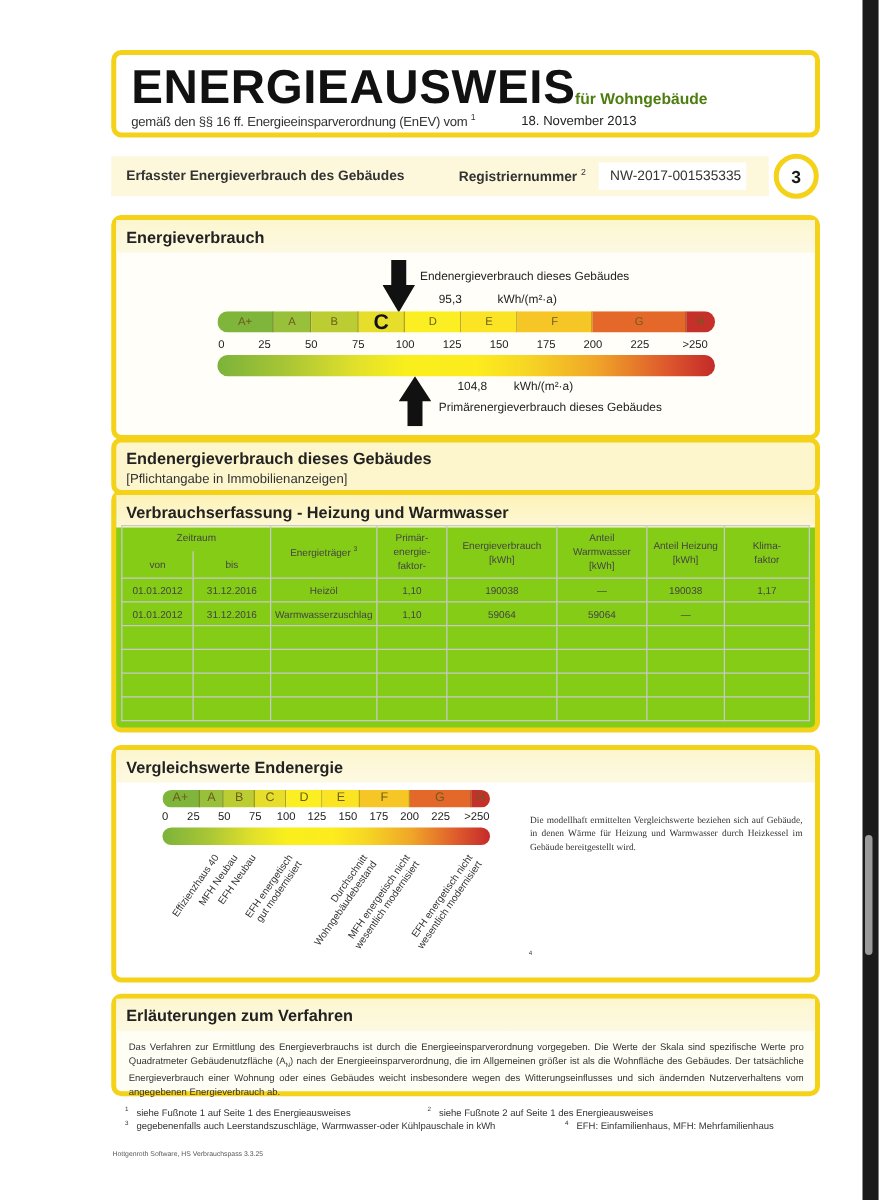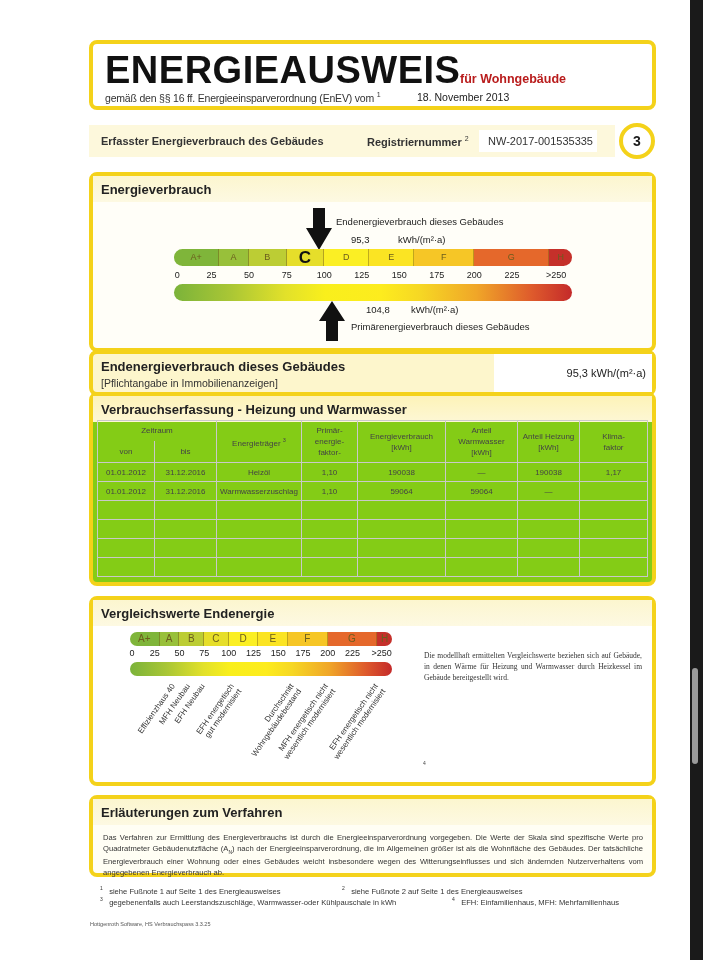--- a/index.html
+++ b/index.html
@@ -7,21 +7,21 @@
   body { position: relative; font-family: "Liberation Sans", sans-serif; color: #1a1a1a; }
   .page { position: absolute; left: 0; top: 0; width: 690px; height: 960px; background: #fff; }
   .rightbar { position: absolute; right: 0; top: 0; width: 13px; height: 960px; background: #1a1a1a; }
   .scroll-thumb { position: absolute; left: 692px; top: 668px; width: 6px; height: 96px; background: #9a9a9a; border-radius: 3px; }
 
   .yframe { position: absolute; border: 4px solid #f4d21a; border-radius: 8px; padding-left: 35px; }
 
   
   .hdr { left: 89px; top: 40px; width: 567px; height: 70px; background: #fff; }
   .hdr .big { position: absolute; left: 12px; top: 5px; font-size: 38px; font-weight: bold; letter-spacing: 0.5px; color: #111; }
-  .hdr .fuer { position: absolute; left: 367px; top: 28px; font-size: 12.5px; font-weight: bold; color: #b91c1c; }
+  .hdr .fuer { position: absolute; left: 367px; top: 28px; font-size: 12.5px; font-weight: bold; color: #4d7c0f; }
   .hdr .sub { position: absolute; left: 12px; top: 47px; font-size: 10.5px; color: #333; letter-spacing: -0.2px; }
   .hdr .sub sup { font-size: 7px; }
   .hdr .date { position: absolute; left: 324px; top: 47px; font-size: 10.5px; color: #222; }
 
   
   .regband { position: absolute; left: 89px; top: 125px; width: 526px; height: 32px; background: #fdf8dc; }
   .regband .lbl { position: absolute; left: 12px; top: 10px; font-size: 11px; font-weight: bold; color: #333; }
   .regband .rlbl { position: absolute; left: 278px; top: 10px; font-size: 11px; font-weight: bold; color: #333; }
   .regband .rlbl sup { font-size: 7px; font-weight: normal; }
   .regband .rval { position: absolute; left: 390px; top: 5px; width: 118px; height: 22px; background: #fff; font-size: 11px; color: #333; padding: 5px 0 0 9px; }
@@ -132,23 +132,20 @@
       <polygon points="13,0 26,20 19,20 19,40 7,40 7,20 0,20" fill="#111"></polygon>
     </svg>
     <div class="etext" style="left:273px;top:128px">104,8</div>
     <div class="etext" style="left:318px;top:128px">kWh/(m²·a)</div>
     <div class="etext" style="left:258px;top:145px">Primärenergieverbrauch dieses Gebäudes</div>
   </div>
 
   <div class="yframe endbox">
     <div class="t1">Endenergieverbrauch dieses Gebäudes</div>
     <div class="t2">[Pflichtangabe in Immobilienanzeigen]</div>
-    <div class="valbox">
-      <div class="val">95,3 kWh/(m²·a)</div>
-    </div>
   </div>
 
   <div class="yframe tbl">
     <div class="secttitle" style="background:linear-gradient(#fdf3b8,#fdf7d5);">
         <span>Verbrauchserfassung - Heizung und Warmwasser</span>
       </div>
     <table class="cons">
       <thead>
         <tr style="height:20px">
           <th colspan="2" style="border-bottom:none">Zeitraum</th>

